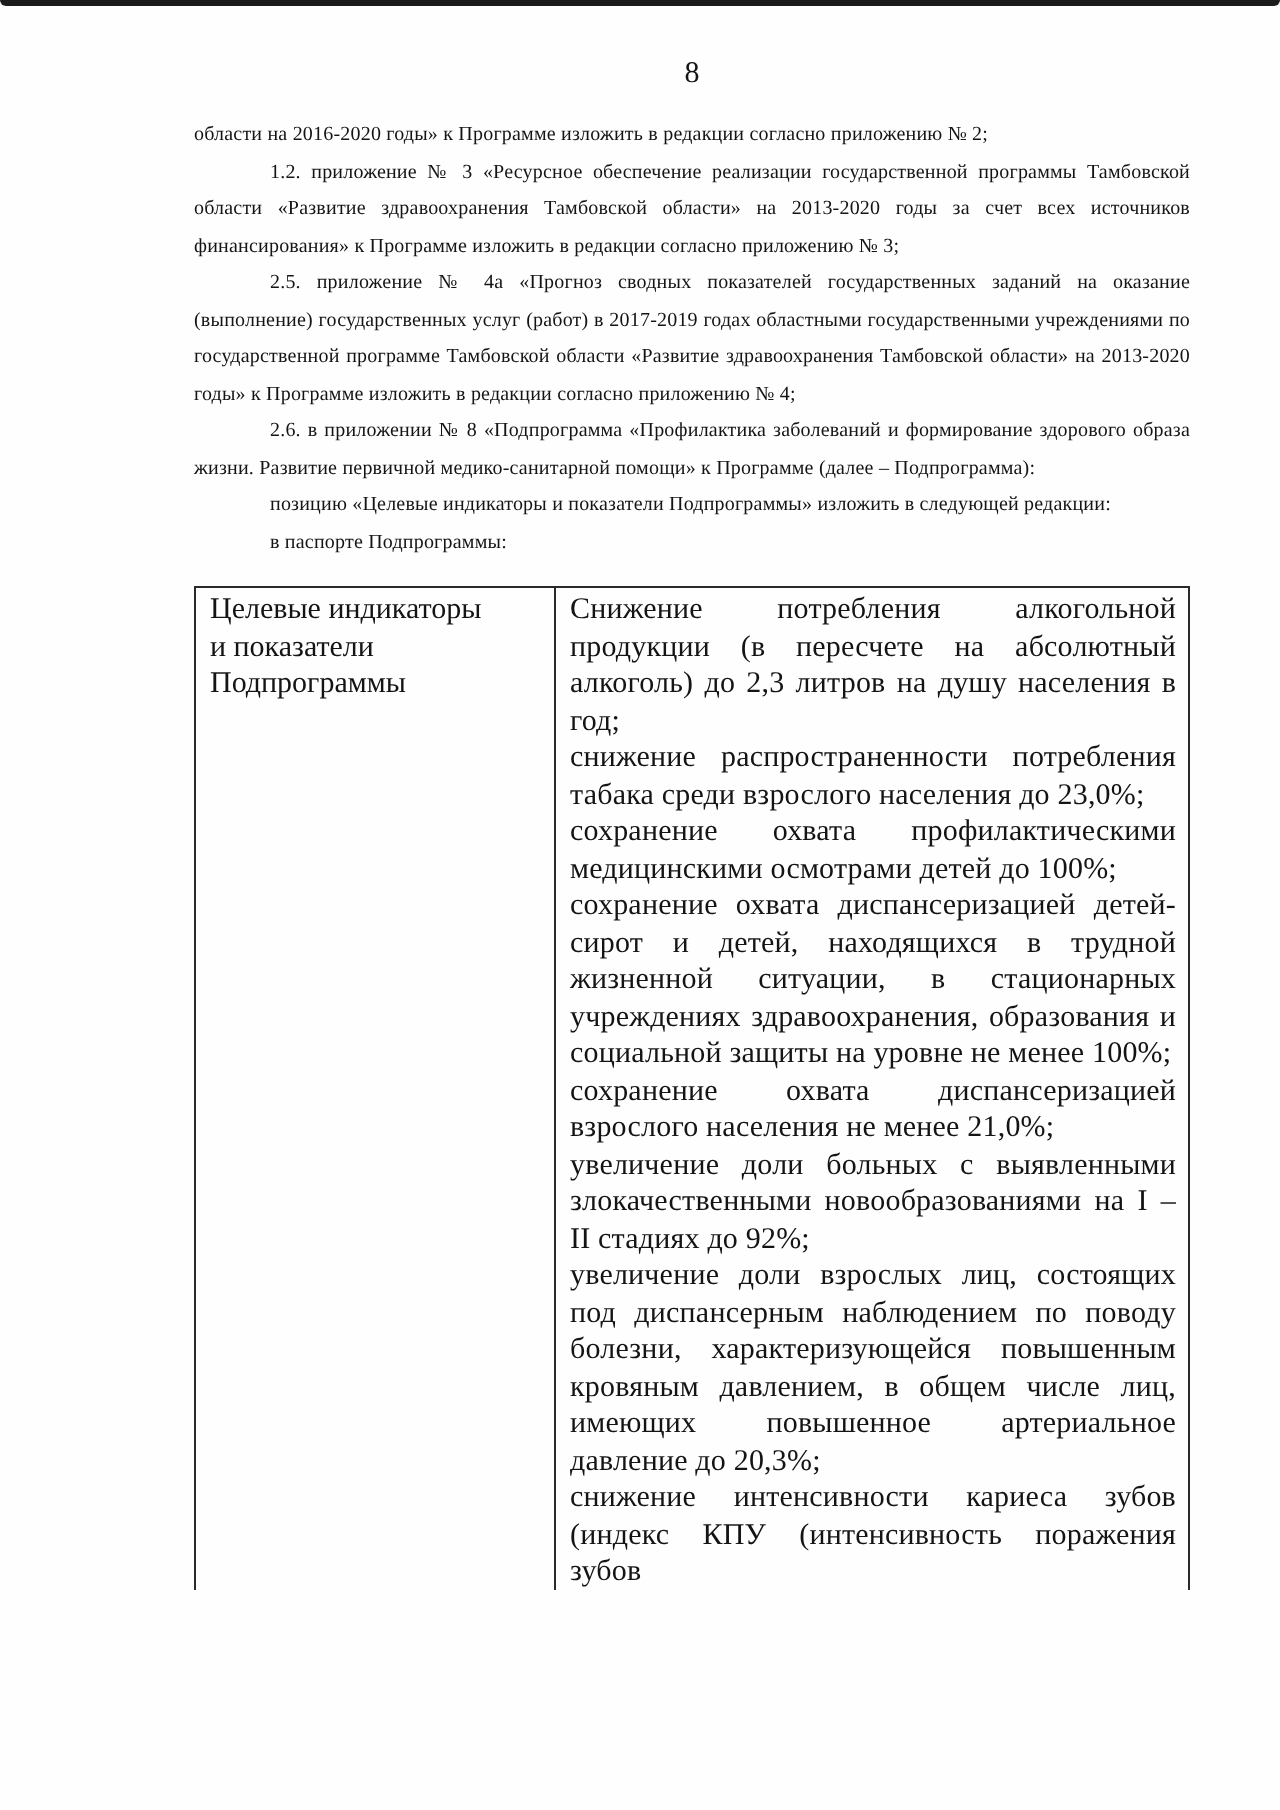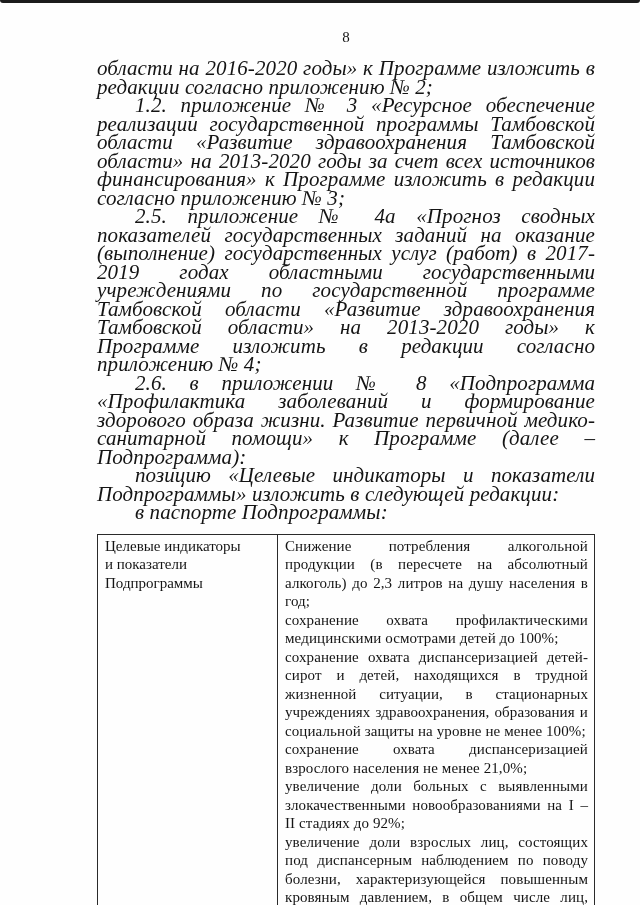--- a/index.html
+++ b/index.html
@@ -19,25 +19,24 @@
   .content{
     padding:28px 45px 0 97px;
   }
   .page-number{
     text-align:center;
     font-size:15px;line-height:18px;
     margin-bottom:13px;
   }
   p.body{
     margin:0;
-    font-size:21px;
+    font-size:10px;
     line-height:18.5px;
     text-align:justify;
     letter-spacing:0.1px;
-    font-style:italic;
   }
   p.indent{ text-indent:38px; }
   .ind-table{
     display:flex;
     margin-top:12px;
     height:502px;
     border:1.5px solid #2a2a2a;
     border-bottom:none;
     box-sizing:border-box;
   }
@@ -75,20 +74,21 @@
     <p class="body indent">1.2. приложение № 3 «Ресурсное обеспечение реализации государственной программы Тамбовской области «Развитие здравоохранения Тамбовской области» на 2013-2020 годы за счет всех источников финансирования» к Программе изложить в редакции согласно приложению № 3;</p>
     <p class="body indent">2.5. приложение № 4а «Прогноз сводных показателей государственных заданий на оказание (выполнение) государственных услуг (работ) в 2017-2019 годах областными государственными учреждениями по государственной программе Тамбовской области «Развитие здравоохранения Тамбовской области» на 2013-2020 годы» к Программе изложить в редакции согласно приложению № 4;</p>
     <p class="body indent">2.6. в приложении № 8 «Подпрограмма «Профилактика заболеваний и формирование здорового образа жизни. Развитие первичной медико-санитарной помощи» к Программе (далее – Подпрограмма):</p>
     <p class="body indent">позицию «Целевые индикаторы и показатели Подпрограммы» изложить в следующей редакции:</p>
     <p class="body indent">в паспорте Подпрограммы:</p>
 
     <div class="ind-table">
       <div class="cell-left">Целевые индикаторы и показатели Подпрограммы</div>
       <div class="cell-right">
         <p>Снижение потребления алкогольной продукции (в пересчете на абсолютный алкоголь) до 2,3 литров на душу населения в год;</p>
+        <p>снижение распространенности потребления табака среди взрослого населения до 23,0%;</p>
         <p>сохранение охвата профилактическими медицинскими осмотрами детей до 100%;</p>
         <p>сохранение охвата диспансеризацией детей-сирот и детей, находящихся в трудной жизненной ситуации, в стационарных учреждениях здравоохранения, образования и социальной защиты на уровне не менее 100%;</p>
         <p>сохранение охвата диспансеризацией взрослого населения не менее 21,0%;</p>
         <p>увеличение доли больных с выявленными злокачественными новообразованиями на I – II стадиях до 92%;</p>
         <p>увеличение доли взрослых лиц, состоящих под диспансерным наблюдением по поводу болезни, характеризующейся повышенным кровяным давлением, в общем числе лиц, имеющих повышенное артериальное давление до 20,3%;</p>
         <p>снижение интенсивности кариеса зубов (индекс КПУ (интенсивность поражения зубов</p>
       </div>
     </div>
   </div>
 </div>

